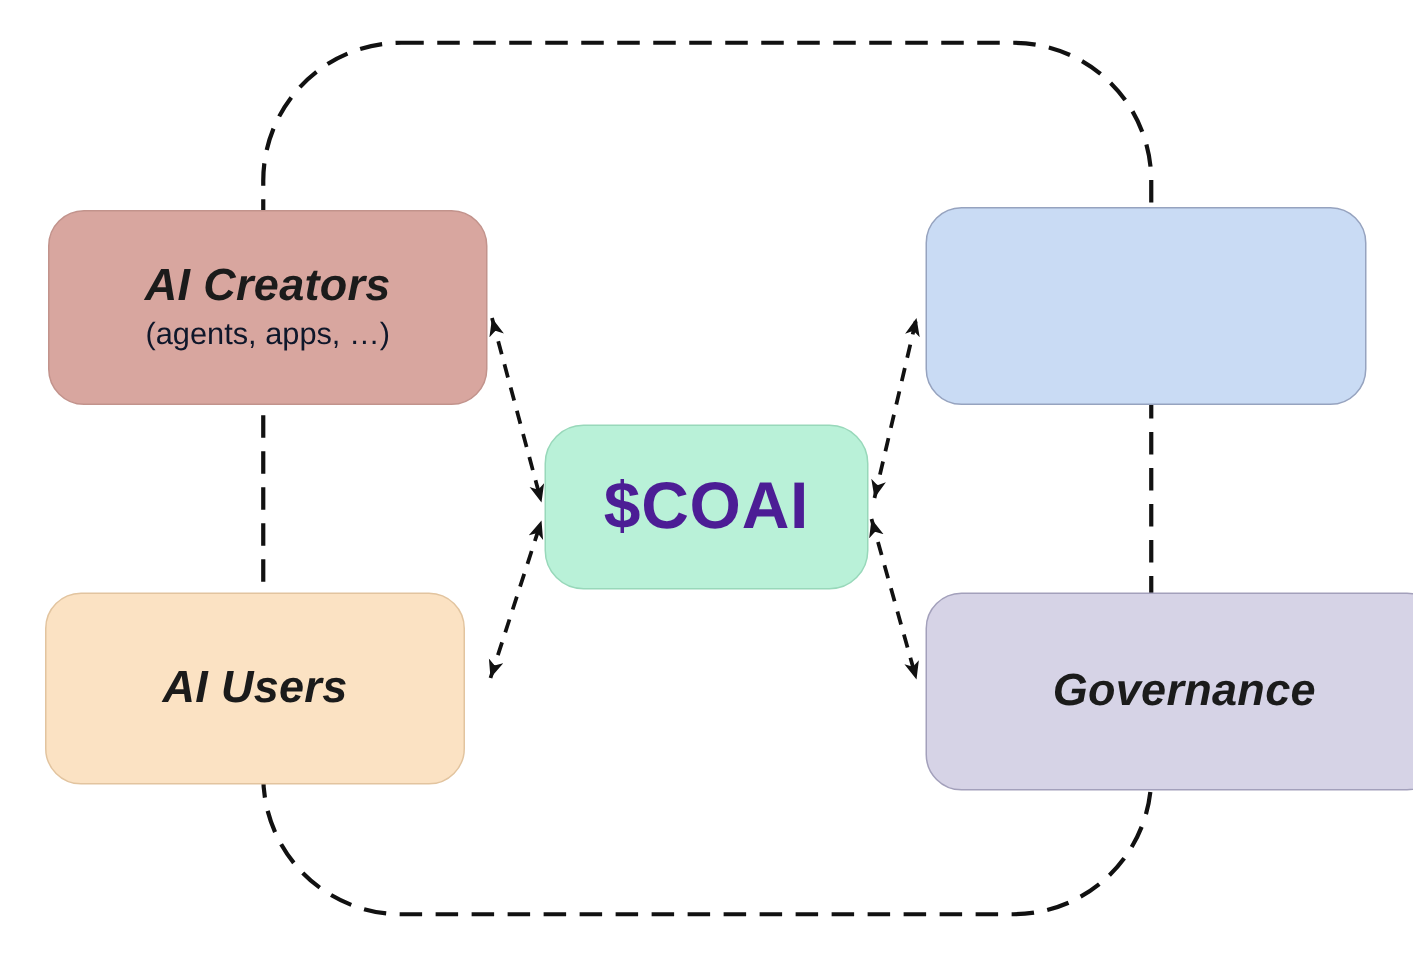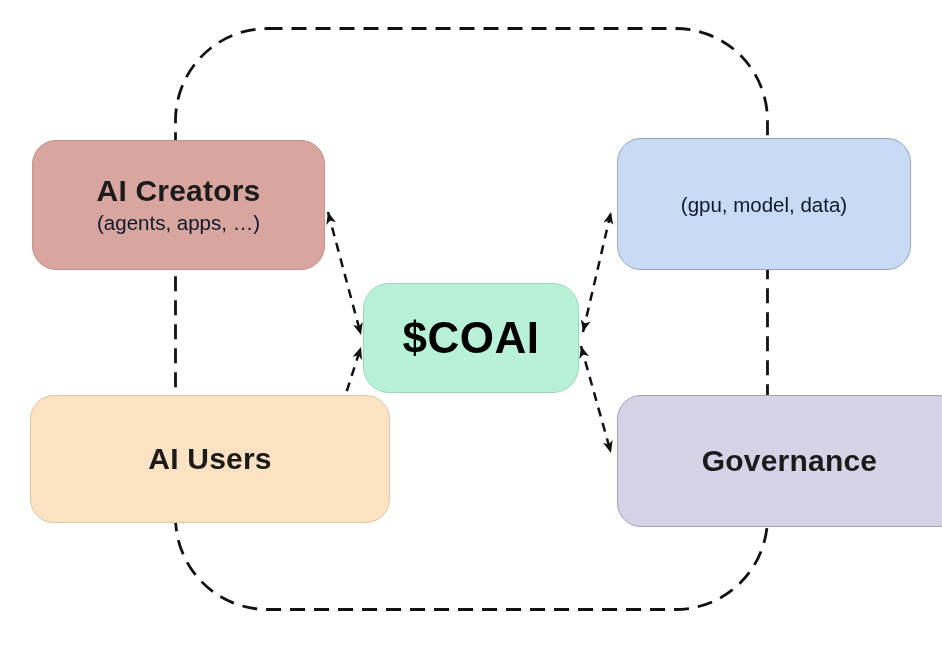--- a/index.html
+++ b/index.html
@@ -31,58 +31,59 @@
     justify-content: center;
     text-align: center;
     box-sizing: border-box;
   }
   .node-title {
     font-size: 30px;
     font-weight: 600;
     color: #1b1b1b;
     letter-spacing: 0.2px;
     line-height: 1.15;
+    font-style: italic;
   }
   .node-sub {
     font-size: 20.5px;
     font-weight: 400;
     color: #0f172a;
     line-height: 1.25;
     margin-top: 2px;
   }
   .node-creators {
     left: 32px;  top: 140px;  width: 293px; height: 130px;
     background: #d8a69f;
     border: 1px solid #c2938c;
   }
   .node-providers {
     left: 617px; top: 138px;  width: 294px; height: 132px;
     background: #c9dbf4;
     border: 1px solid #96a3bf;
   }
   .node-users {
-    left: 30px;  top: 395px;  width: 360px; height: 128px;
+    left: 30px;  top: 395px;  width: 280px; height: 128px;
     background: #fbe2c3;
     border: 1px solid #e2c49f;
   }
   .node-governance {
     left: 617px; top: 395px;  width: 345px; height: 132px;
     background: #d6d3e6;
     border: 1px solid #a3a0bb;
   }
   .node-coai {
     left: 363px; top: 283px;  width: 216px; height: 110px;
     background: #b9f1d8;
     border: 1px solid #98d8ba;
     border-radius: 26px;
   }
   .coai-title {
     font-size: 44px;
     font-weight: 600;
-    color: #000000;
+    color: #4c1d95;
     letter-spacing: 0.5px;
   }
 </style>
 </head>
 <body>
 
 <div class="canvas">
 
   <svg class="connector-layer" viewBox="0 0 942 647" xmlns="http://www.w3.org/2000/svg">
     <defs>
@@ -98,21 +99,20 @@
     <line x1="583" y1="332" x2="611" y2="212" stroke="#111111" stroke-width="2.5" stroke-dasharray="9 7" marker-start="url(#arrowhead)" marker-end="url(#arrowhead)"></line>
     <line x1="581" y1="346" x2="611" y2="453" stroke="#111111" stroke-width="2.5" stroke-dasharray="9 7" marker-start="url(#arrowhead)" marker-end="url(#arrowhead)"></line>
   </svg>
 
   <div class="node node-creators">
     <div class="node-title">AI Creators</div>
     <div class="node-sub">(agents, apps, …)</div>
   </div>
 
   <div class="node node-providers">
-    <div class="node-sub">(gpu, model, data)</div>
   </div>
 
   <div class="node node-coai">
     <div class="coai-title">$COAI</div>
   </div>
 
   <div class="node node-users">
     <div class="node-title">AI Users</div>
   </div>
 

